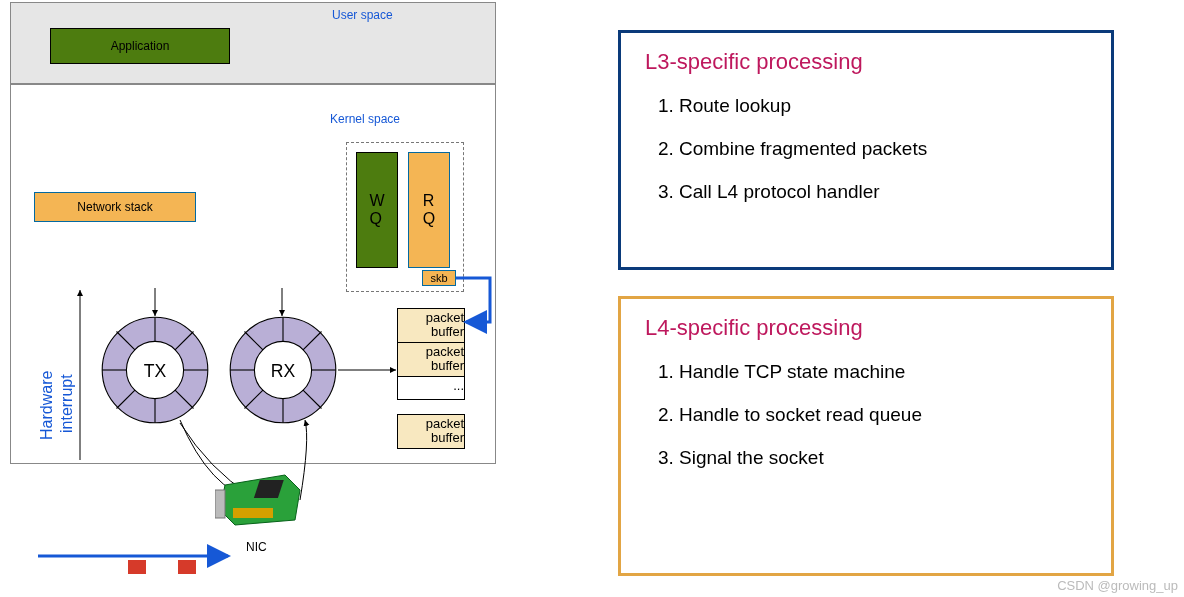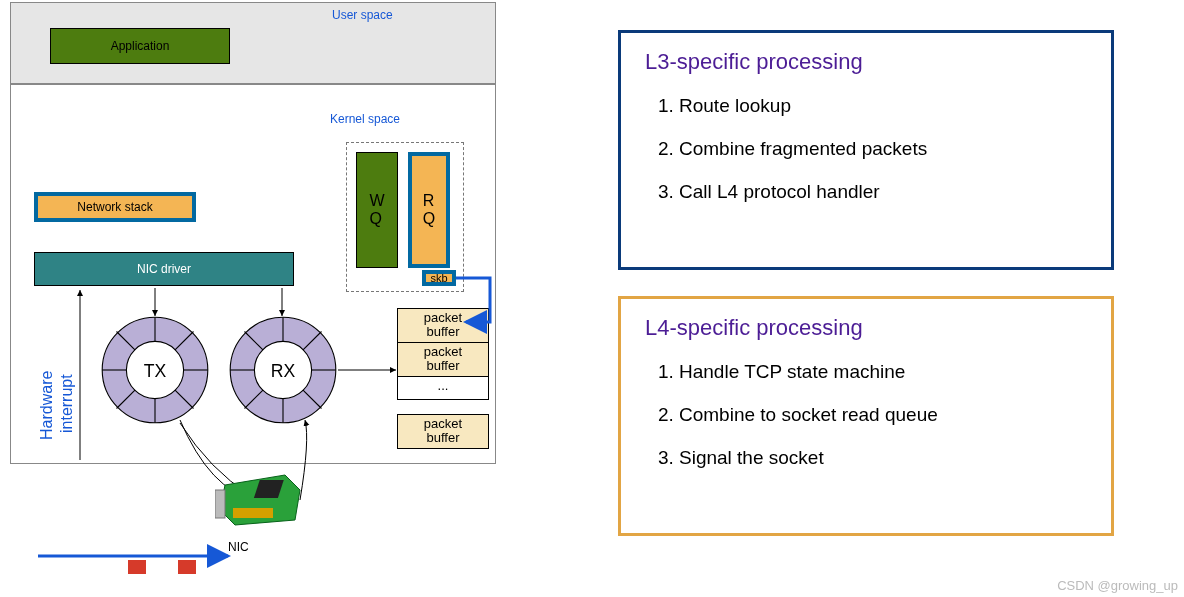--- a/index.html
+++ b/index.html
@@ -1,34 +1,34 @@
 <!DOCTYPE html>
 <html><head>
 <meta charset="utf-8">
 <style>
   html,body{margin:0;padding:0;font-family:Arial,Helvetica,sans-serif;background:#fff;color:#000}
   .page{position:relative;width:1184px;height:597px}
   .box{position:absolute;box-sizing:border-box}
   .label{font-size:12px}
   .blue-text{color:#1658d6}
-  .orange-fill{background:#f4b554;border:4px solid #0369a1}
+  .orange-fill{background:#f4b554;border:1px solid #0369a1}
   .green-fill{background:#4d7c0f;border:1px solid #000}
   .teal-fill{background:#2f8385;border:1px solid #000;color:#fff}
   .center{display:flex;align-items:center;justify-content:center}
   .rot{writing-mode:vertical-rl;transform:rotate(180deg)}
   .ring{position:absolute;width:110px;height:110px}
   .ring svg{width:100%;height:100%}
   .panel{border:3px solid}
   .l3{border-color:#0a3a7a}
   .l4{border-color:#e2a544}
-  .panel h2{font-weight:400;color:#4c1d95;font-size:22px;margin:16px 24px 10px}
+  .panel h2{font-weight:400;color:#be185d;font-size:22px;margin:16px 24px 10px}
   .panel ol{margin:0 0 18px 0;padding:0 8px 0 58px;font-size:19px}
   .panel li{padding:10px 0;line-height:1.2}
   .tiny{font-size:11px}
-  .buf{position:absolute;border:1px solid #000;text-align:center;font-size:13px;background:#f8e8c0;line-height:1.1;padding:2px 12px}
+  .buf{position:absolute;border:1px solid #000;text-align:right;font-size:13px;background:#f8e8c0;line-height:1.1;padding:2px 0}
   .buf.e{background:#fff}
   .watermark{position:absolute;right:6px;bottom:4px;color:#bbb;font-size:13px}
   .dashed{border:1px dashed #777}
   svg.overlay{position:absolute;left:0;top:0;width:100%;height:100%;pointer-events:none}
 </style>
 </head>
 <body>
 
 <div class="page">
 
@@ -37,21 +37,20 @@
     <div class="box" style="left:0;top:2px;width:486px;height:82px;border:1px solid #888;background:#e6e6e6"></div>
 
     <div class="box" style="left:0;top:84px;width:486px;height:380px;border:1px solid #888"></div>
 
     <div class="box label blue-text" style="left:322px;top:8px">User space</div>
     <div class="box green-fill center label" style="left:40px;top:28px;width:180px;height:36px">Application</div>
 
     <div class="box label blue-text" style="left:320px;top:112px">Kernel space</div>
 
     <div class="box orange-fill center label" style="left:24px;top:192px;width:162px;height:30px">Network stack</div>
-    <div class="box teal-fill center label" style="left:24px;top:252px;width:260px;height:34px">NIC driver</div>
 
     <div class="box blue-text rot" style="left:28px;top:320px;height:120px;font-size:16px">Hardware</div>
     <div class="box blue-text rot" style="left:48px;top:328px;height:105px;font-size:16px">interrupt</div>
 
     <div class="box dashed" style="left:336px;top:142px;width:118px;height:150px"></div>
     <div class="box green-fill center" style="left:346px;top:152px;width:42px;height:116px;white-space:pre-line;font-size:16px">W
 Q</div>
     <div class="box orange-fill center" style="left:398px;top:152px;width:42px;height:116px;white-space:pre-line;font-size:16px">R
 Q</div>
     <div class="box orange-fill center tiny" style="left:412px;top:270px;width:34px;height:16px">skb</div>
@@ -128,35 +127,35 @@
     </svg>
 
     <div class="box" style="left:205px;top:470px;width:90px;height:60px">
       <svg viewBox="0 0 90 60">
           <polygon points="10,15 70,5 85,20 80,50 20,55 5,40" fill="#2aa13a" stroke="#07621a"></polygon>
           <rect x="48" y="10" width="24" height="18" fill="#222" transform="skewX(-18)"></rect>
           <rect x="18" y="38" width="40" height="10" fill="#d4a000"></rect>
           <rect x="0" y="20" width="10" height="28" fill="#bbb" stroke="#777"></rect>
         </svg>
     </div>
-    <div class="box label" style="left:218px;top:540px">NIC</div>
+    <div class="box label" style="left:236px;top:540px">NIC</div>
   </div>
 
   <div class="box panel l3" style="left:618px;top:30px;width:496px;height:240px">
     <h2>L3-specific  processing</h2>
     <ol>
       <li>Route lookup</li>
       <li>Combine fragmented packets</li>
       <li>Call L4 protocol handler</li>
     </ol>
   </div>
 
-  <div class="box panel l4" style="left:618px;top:296px;width:496px;height:240px">
+  <div class="box panel l4" style="left:618px;top:296px;width:496px;height:280px">
     <h2>L4-specific processing</h2>
     <ol>
       <li>Handle TCP state machine</li>
-      <li>Combine to socket read queue</li>
+      <li>Handle to socket read queue</li>
       <li>Signal the socket</li>
     </ol>
   </div>
 
   <div class="watermark">CSDN @growing_up</div>
 </div>
 
 </body></html>

